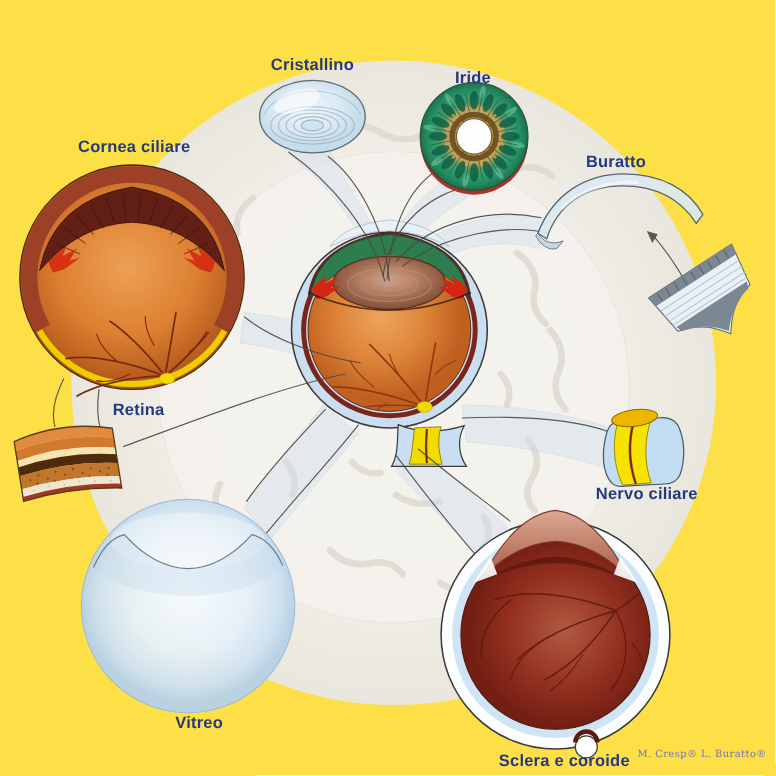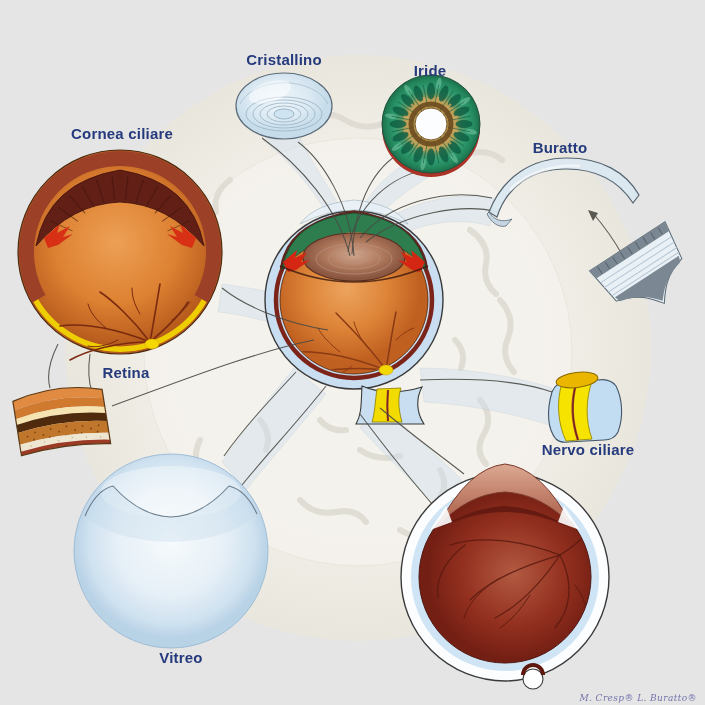--- a/index.html
+++ b/index.html
@@ -1,29 +1,29 @@
 <!DOCTYPE html>
 <html style="--label-text: #253a7c; --signature-text: #7575ad; --background: #ffffff; --watermark-circle: #f1eee7; --sclera-blue: #c9def0; --vitreous-blue: #dcebf6; --retina-orange: #dd8438; --choroid-red: #7c241a; --ciliary-red: #d42613; --iris-green: #2f9a6e; --optic-nerve-yellow: #f2dc00;"><head>
 <meta charset="utf-8">
 <style>
   html,body{margin:0;padding:0;background:#fff;}
   .canvas{
-    position:relative;width:705px;height:705px;background:#e5e5e5;overflow:hidden;
+    position:relative;width:705px;height:705px;background:#fde047;overflow:hidden;
     font-family:"Liberation Sans",sans-serif;
   }
   .canvas svg{position:absolute;left:0;top:0;}
   .label{
     position:absolute;transform:translateX(-50%);
     color:var(--label-text,#253a7c);
     font-size:15px;font-weight:600;letter-spacing:.2px;white-space:nowrap;
   }
   .signature{
     position:absolute;right:8px;top:681px;
-    font-family:"DejaVu Serif",serif;font-style:italic;
-    font-size:9px;color:var(--signature-text,#7575ad);letter-spacing:.4px;margin-top:12px;
+    font-family:"DejaVu Serif",serif;
+    font-size:9px;color:var(--signature-text,#7575ad);letter-spacing:.4px;
   }
 </style>
 </head>
 <body>
 
 <div class="canvas">
 
 <svg width="705" height="705" viewBox="0 0 705 705">
   <defs>
     <radialGradient id="wmGrad" cx="50%" cy="50%">
@@ -397,16 +397,17 @@
   </g>
 </svg>
 
 <div class="label" style="left:284px;top:51px">Cristallino</div>
 <div class="label" style="left:430px;top:62px">Iride</div>
 <div class="label" style="left:560px;top:139px">Buratto</div>
 <div class="label" style="left:122px;top:125px">Cornea ciliare</div>
 <div class="label" style="left:126px;top:364px">Retina</div>
 <div class="label" style="left:588px;top:441px">Nervo ciliare</div>
 <div class="label" style="left:181px;top:649px">Vitreo</div>
+<div class="label" style="left:513px;top:683px">Sclera e coroide</div>
 
 <div class="signature">M. Cresp® L. Buratto®</div>
 
 </div>
 
 </body></html>

